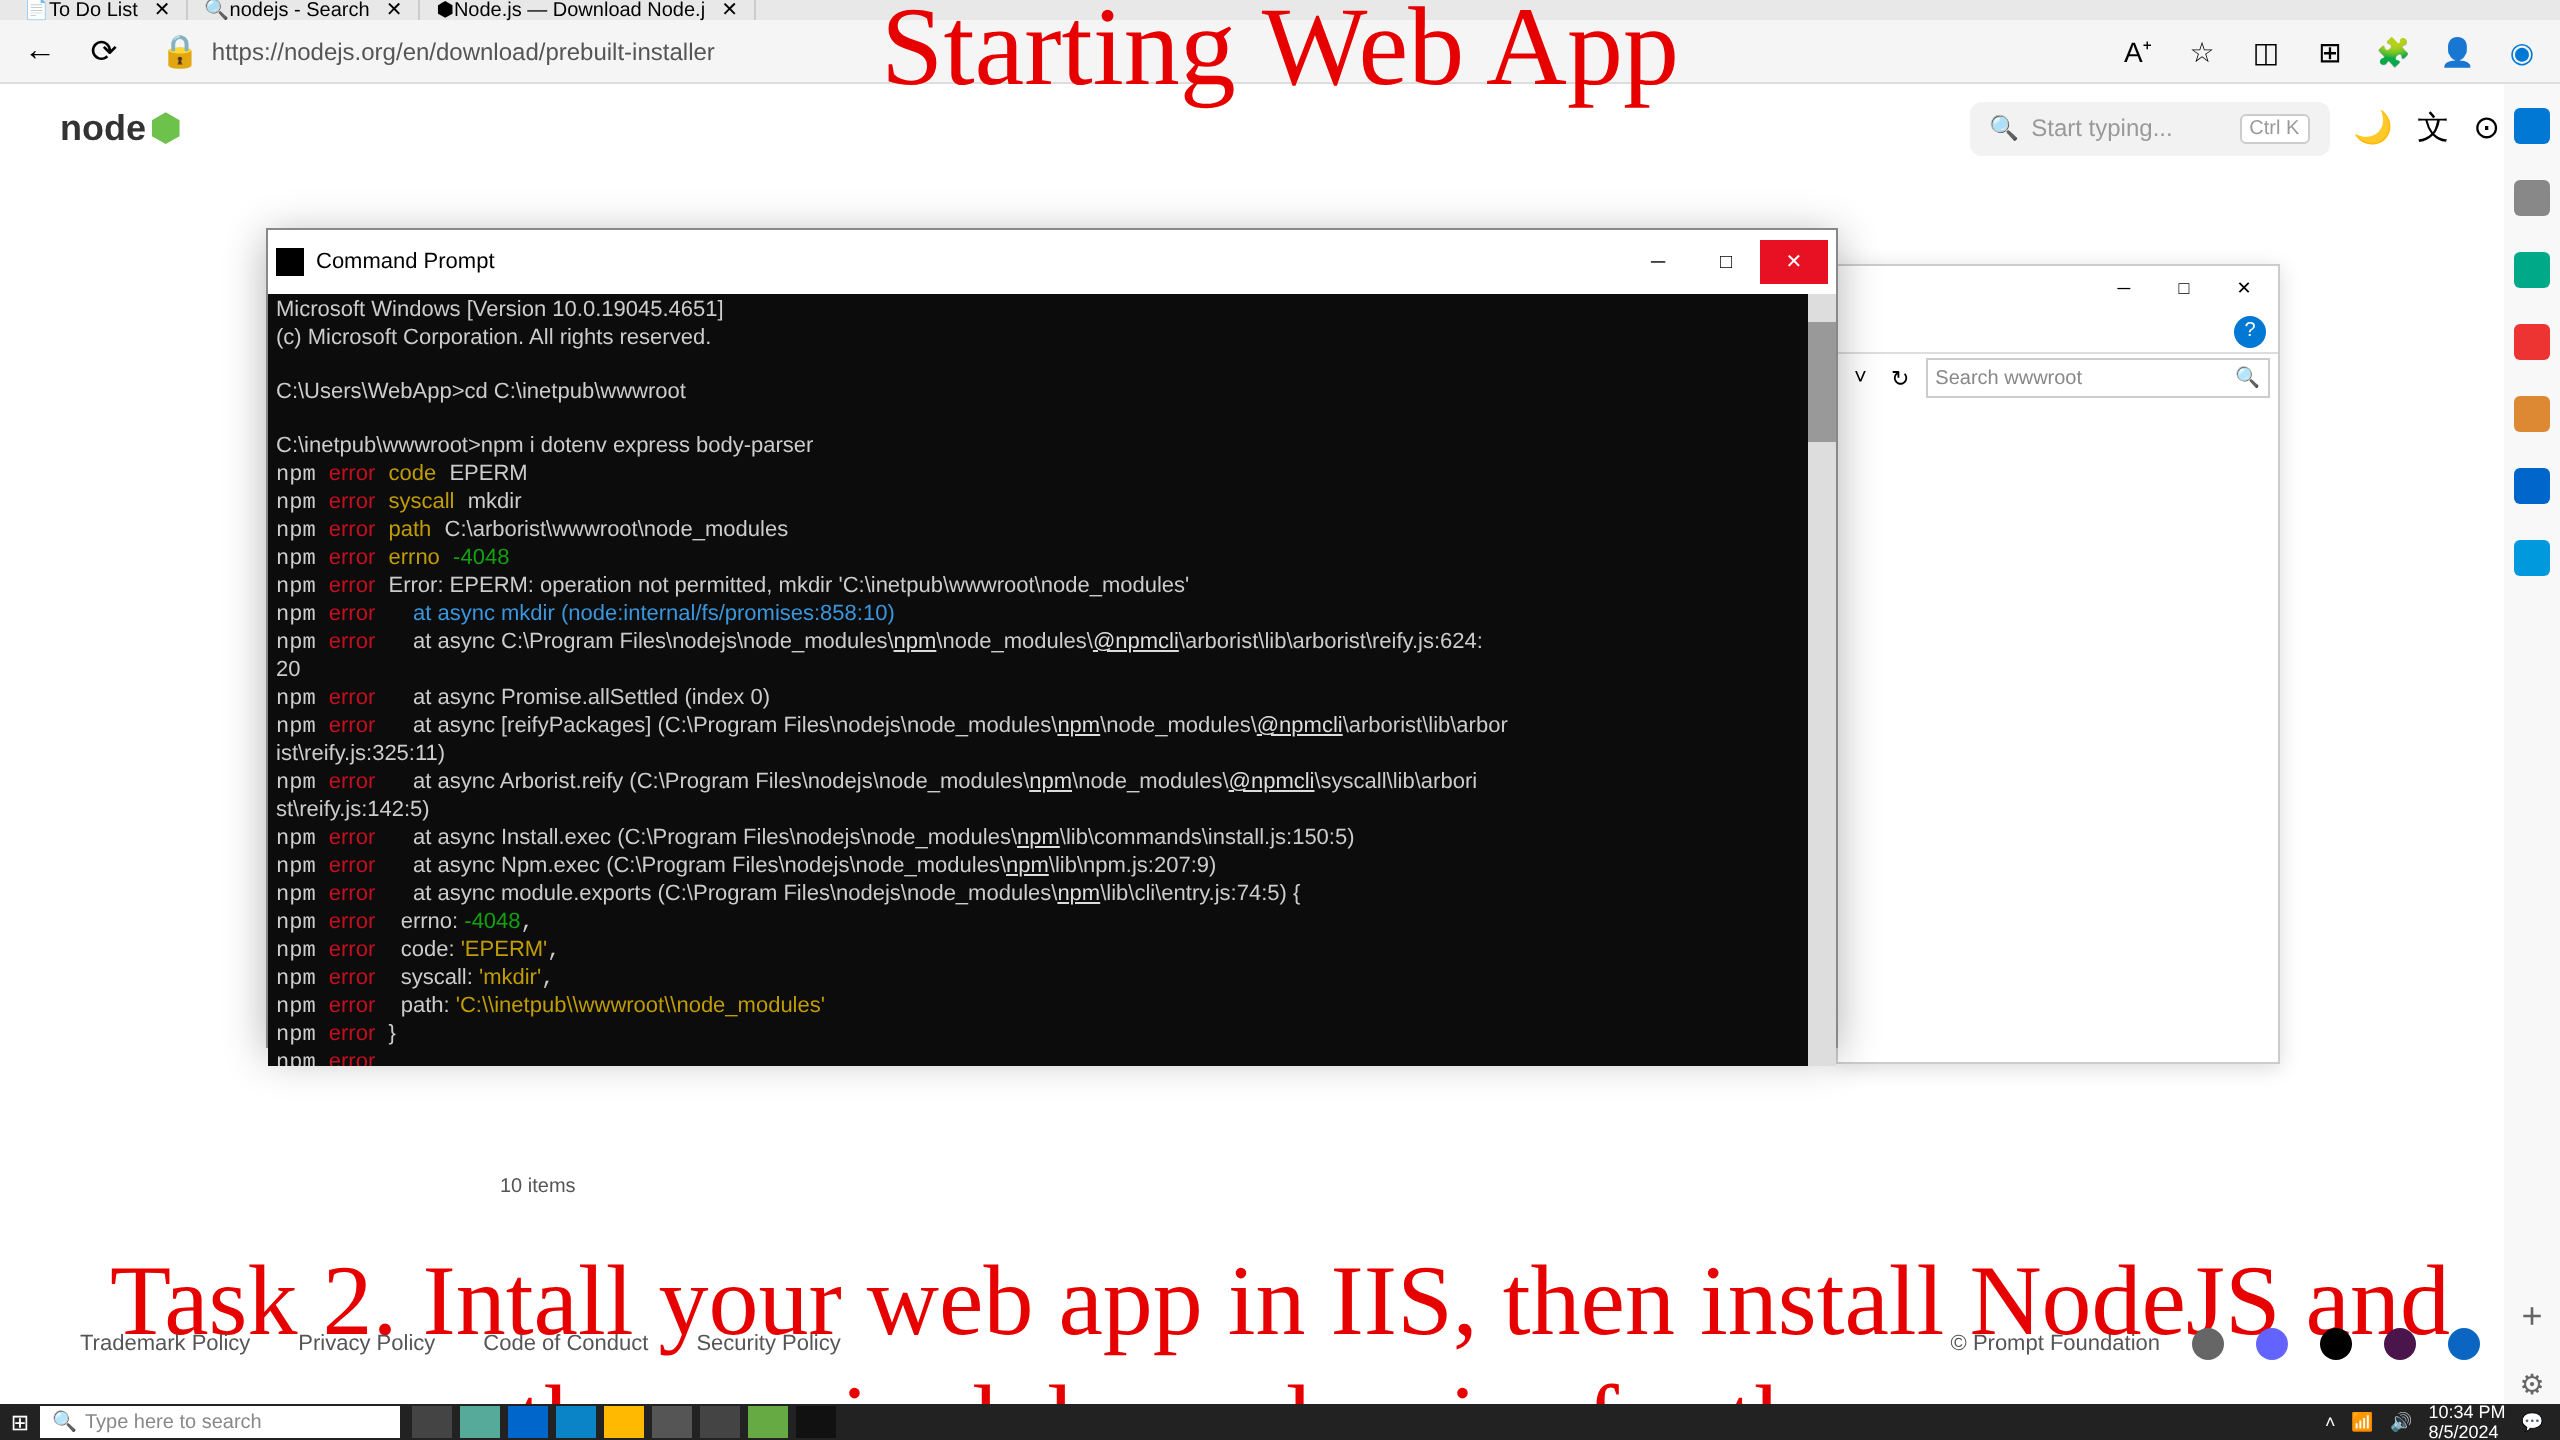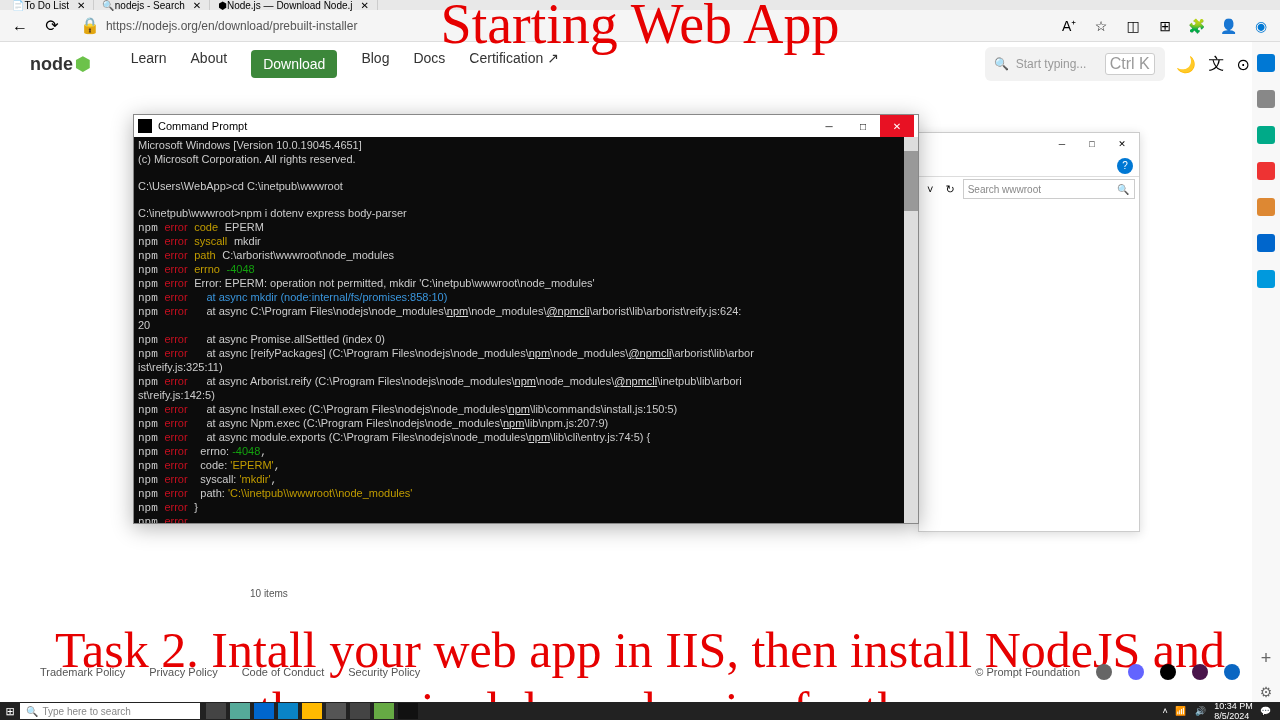--- a/index.html
+++ b/index.html
@@ -18,29 +18,29 @@
 
 
 .site-hdr { height: 44px; display: flex; align-items: center; padding: 0 30px; }
 .logo { font-weight: 700; font-size: 18px; color: #333; display: flex; align-items: center; gap: 2px; }
 .logo-hex { color: #6cc24a; }
 .nav-items { display: flex; gap: 24px; margin-left: 40px; font-size: 14px; color: #333; }
 .nav-item { cursor: pointer; }
 .nav-item.active { background: #3c873a; color: #fff; padding: 6px 12px; border-radius: 4px; }
 .hdr-right { margin-left: auto; display: flex; align-items: center; gap: 12px; }
 .search-box { background: #f2f2f2; border-radius: 6px; padding: 6px 10px; display: flex; align-items: center; gap: 6px; width: 180px; font-size: 12px; color: #999; }
-.kbd { background: #fff; border: 1px solid #ccc; border-radius: 3px; padding: 1px 4px; font-size: 16px; margin-left: auto; }
+.kbd { background: #fff; border: 1px solid #ccc; border-radius: 3px; padding: 1px 4px; font-size: 10px; margin-left: auto; }
 
 
 .big-title { position: absolute; top: -8px; left: 0; right: 0; text-align: center; font-size: 56px; font-weight: 400; color: #e60000; font-family: Georgia, serif; }
 .task-text { position: absolute; bottom: -20px; left: 30px; right: 30px; text-align: center; font-size: 50px; font-weight: 400; color: #e60000; font-family: Georgia, serif; line-height: 1.2; }
 
 
 .cmd-win { position: absolute; left: 133px; top: 114px; width: 786px; height: 410px; background: #000; border: 1px solid #888; box-shadow: 0 4px 20px rgba(0,0,0,.3); }
-.cmd-title { height: 22px; background: #fff; display: flex; align-items: center; padding: 3px 4px; font-size: 11px; color: #000; }
+.cmd-title { height: 32px; background: #fff; display: flex; align-items: center; padding: 3px 4px; font-size: 11px; color: #000; }
 .cmd-ico { width: 14px; height: 14px; background: #000; margin-right: 6px; }
 .win-btns { margin-left: auto; display: flex; }
 .win-btn { width: 34px; height: 22px; display: flex; align-items: center; justify-content: center; cursor: pointer; font-size: 10px; }
 .win-btn.close { background: #e81123; color: #fff; }
 .cmd-body { height: calc(100% - 22px); background: #0c0c0c; color: #ccc; font-family: Consolas, "Courier New", monospace; font-size: 11px; padding: 2px 4px; overflow: hidden; position: relative; white-space: pre; line-height: 13px; }
 .cmd-scroll { position: absolute; right: 0; top: 0; bottom: 0; width: 14px; background: #ddd; }
 .cmd-scroll-thumb { position: absolute; top: 14px; width: 14px; height: 60px; background: #999; }
 .c-err { color: #c50f1f; }
 .c-yel { color: #c19c00; }
 .c-grn { color: #13a10e; }
@@ -102,28 +102,20 @@
     <div class="addr-ico">👤</div>
     <div class="addr-ico" style="color:#0078d4">◉</div>
   </div>
 </div>
 
 <div class="site-hdr">
   <div class="logo">
       <span>node</span>
       <span class="logo-hex">⬢</span>
     </div>
-  <div class="nav-items">
-    <span class="nav-item">Learn</span>
-    <span class="nav-item">About</span>
-    <span class="nav-item active">Download</span>
-    <span class="nav-item">Blog</span>
-    <span class="nav-item">Docs</span>
-    <span class="nav-item"><span>Certification</span> ↗</span>
-  </div>
   <div class="hdr-right">
     <div class="search-box">
       <span>🔍</span>
       <span>Start typing...</span>
       <span class="kbd">Ctrl K</span>
     </div>
     <span>🌙</span>
     <span>文</span>
     <span>⊙</span>
   </div>
@@ -170,21 +162,21 @@
 npm <span class="c-err">error</span> <span class="c-yel">syscall</span> <span>mkdir</span>
 npm <span class="c-err">error</span> <span class="c-yel">path</span> <span>C:\arborist\wwwroot\node_modules</span>
 npm <span class="c-err">error</span> <span class="c-yel">errno</span> <span class="c-grn">-4048</span>
 npm <span class="c-err">error</span> <span>Error: EPERM: operation not permitted, mkdir 'C:\inetpub\wwwroot\node_modules'</span>
 npm <span class="c-err">error</span> <span class="c-cyan">    at async mkdir (node:internal/fs/promises:858:10)</span>
 npm <span class="c-err">error</span> <span>    at async C:\Program Files\nodejs\node_modules\</span><span class="c-lnk">npm</span><span>\node_modules\</span><span class="c-lnk">@npmcli</span><span>\arborist\lib\arborist\reify.js:624:</span>
 <span>20</span>
 npm <span class="c-err">error</span> <span>    at async Promise.allSettled (index 0)</span>
 npm <span class="c-err">error</span> <span>    at async [reifyPackages] (C:\Program Files\nodejs\node_modules\</span><span class="c-lnk">npm</span><span>\node_modules\</span><span class="c-lnk">@npmcli</span><span>\arborist\lib\arbor</span>
 <span>ist\reify.js:325:11)</span>
-npm <span class="c-err">error</span> <span>    at async Arborist.reify (C:\Program Files\nodejs\node_modules\</span><span class="c-lnk">npm</span><span>\node_modules\</span><span class="c-lnk">@npmcli</span><span>\inetpub\lib\arbori</span>
+npm <span class="c-err">error</span> <span>    at async Arborist.reify (C:\Program Files\nodejs\node_modules\</span><span class="c-lnk">npm</span><span>\node_modules\</span><span class="c-lnk">@npmcli</span><span>\syscall\lib\arbori</span>
 <span>st\reify.js:142:5)</span>
 npm <span class="c-err">error</span> <span>    at async Install.exec (C:\Program Files\nodejs\node_modules\</span><span class="c-lnk">npm</span><span>\lib\commands\install.js:150:5)</span>
 npm <span class="c-err">error</span> <span>    at async Npm.exec (C:\Program Files\nodejs\node_modules\</span><span class="c-lnk">npm</span><span>\lib\npm.js:207:9)</span>
 npm <span class="c-err">error</span> <span>    at async module.exports (C:\Program Files\nodejs\node_modules\</span><span class="c-lnk">npm</span><span>\lib\cli\entry.js:74:5) {</span>
 npm <span class="c-err">error</span> <span>  errno: </span><span class="c-grn">-4048</span>,
 npm <span class="c-err">error</span> <span>  code: </span><span class="c-yel">'EPERM'</span>,
 npm <span class="c-err">error</span> <span>  syscall: </span><span class="c-yel">'mkdir'</span>,
 npm <span class="c-err">error</span> <span>  path: </span><span class="c-yel">'C:\\inetpub\\wwwroot\\node_modules'</span>
 npm <span class="c-err">error</span> <span>}</span>
 npm <span class="c-err">error</span>

